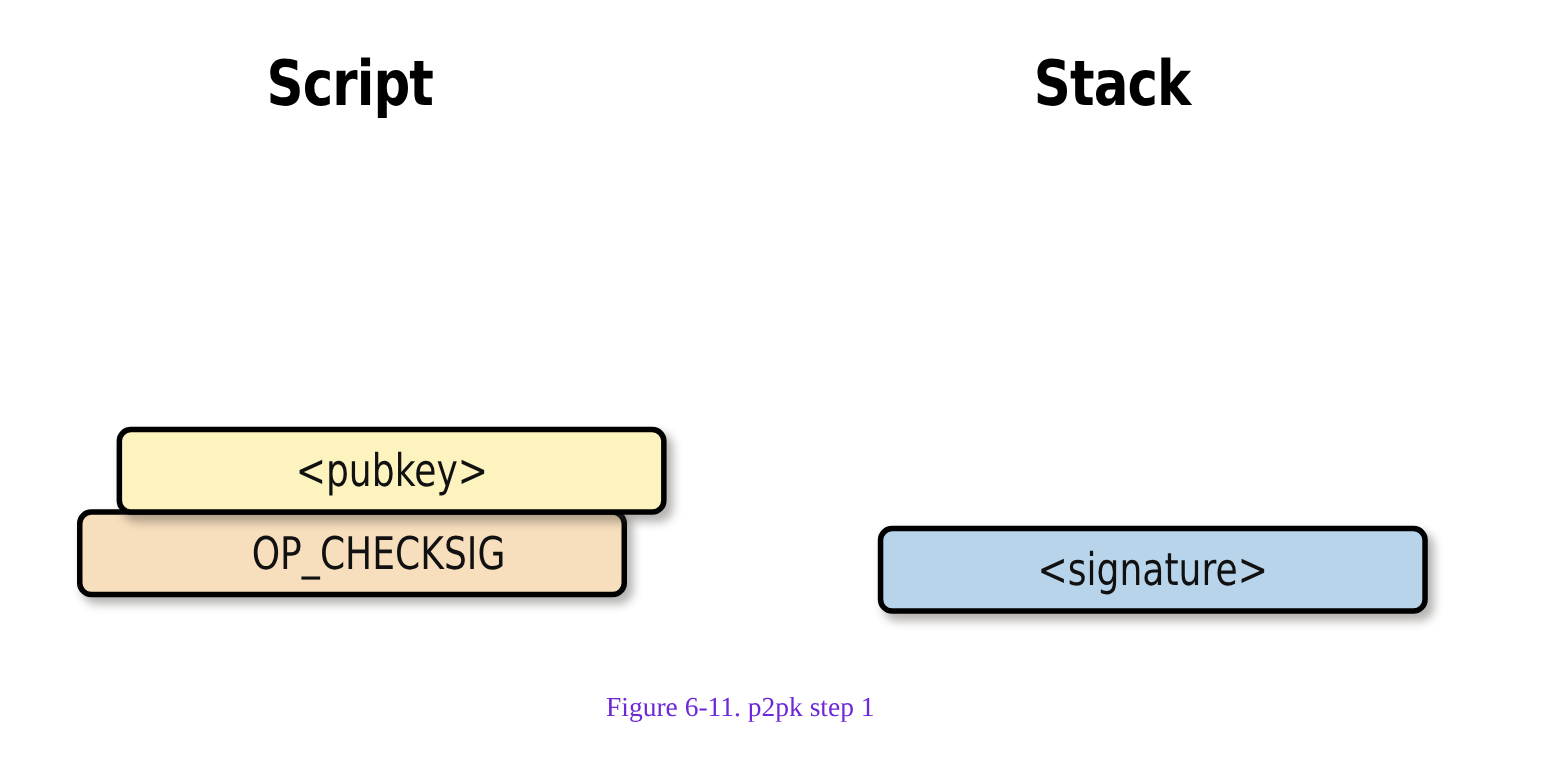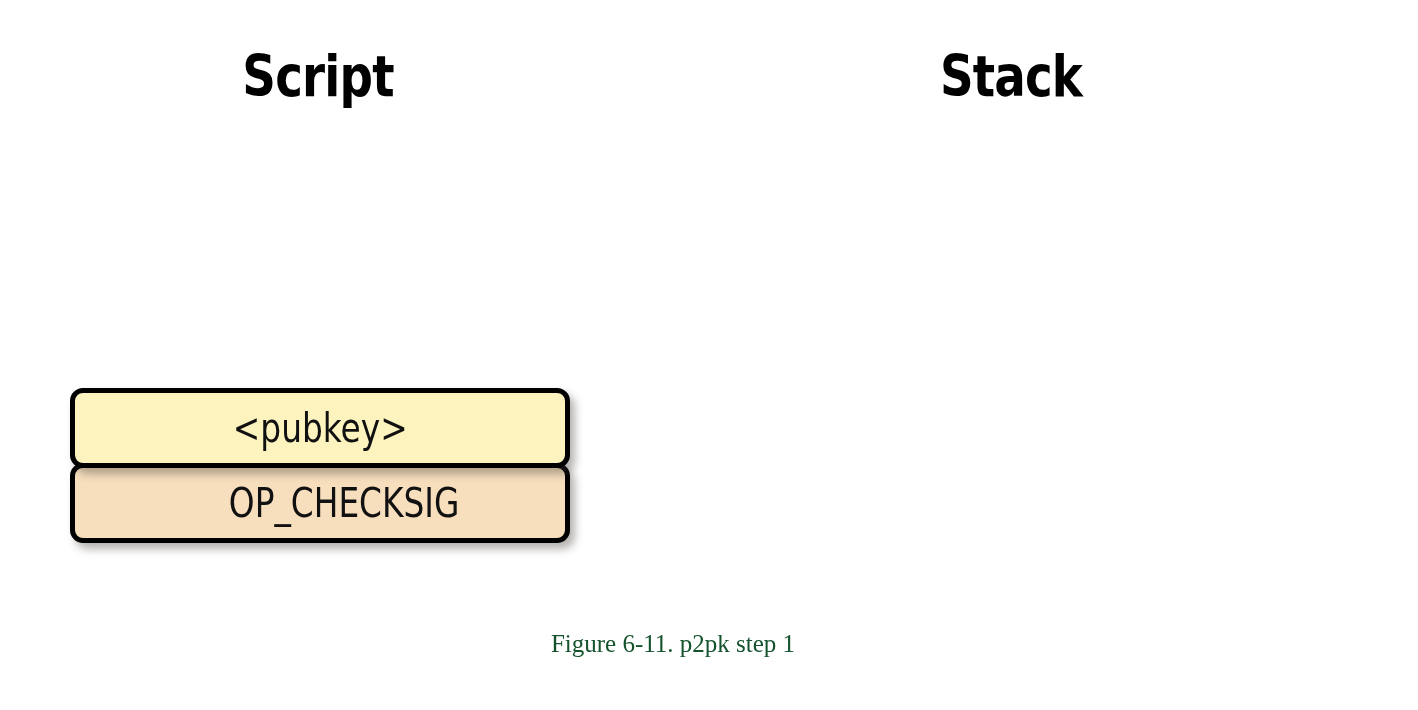--- a/index.html
+++ b/index.html
@@ -68,21 +68,21 @@
     display: flex;
     align-items: center;
     justify-content: center;
     box-shadow: 5px 6px 9px rgba(60, 55, 50, 0.38);
   }
   
   .op-box + .op-box {
     margin-top: -5px;
     padding-left: 48px;
   }
-  .op-box.layer-top    { z-index: 3; }
+  .op-box.layer-top    { z-index: 3; margin-left: 36px; }
   .op-box.layer-bottom { z-index: 2; }
 
   .op-box-label {
     font-family: "DejaVu Sans", sans-serif;
     font-size: 41px;
     font-weight: 400;
     line-height: 1;
     color: #111111;
     transform: scaleX(0.80);
     white-space: nowrap;
@@ -116,16 +116,23 @@
     <div class="op-box layer-top" style="background-color: rgb(252, 243, 191);">
       <span class="op-box-label">&lt;pubkey&gt;</span>
     </div>
 
     <div class="op-box layer-bottom" style="background-color: rgb(247, 223, 190);">
       <span class="op-box-label">OP_CHECKSIG</span>
     </div>
 
   </div>
 
+  <div class="box-column" id="stack-column">
 
-  <div id="figure-caption" style="color: #14532d;">Figure 6-11. p2pk step 1</div>
+    <div class="op-box layer-top" style="background-color: rgb(184, 212, 234);">
+      <span class="op-box-label">&lt;signature&gt;</span>
+    </div>
+
+  </div>
+
+  <div id="figure-caption" style="color: #6d28d9;">Figure 6-11. p2pk step 1</div>
 
 </div>
 
 </body></html>

